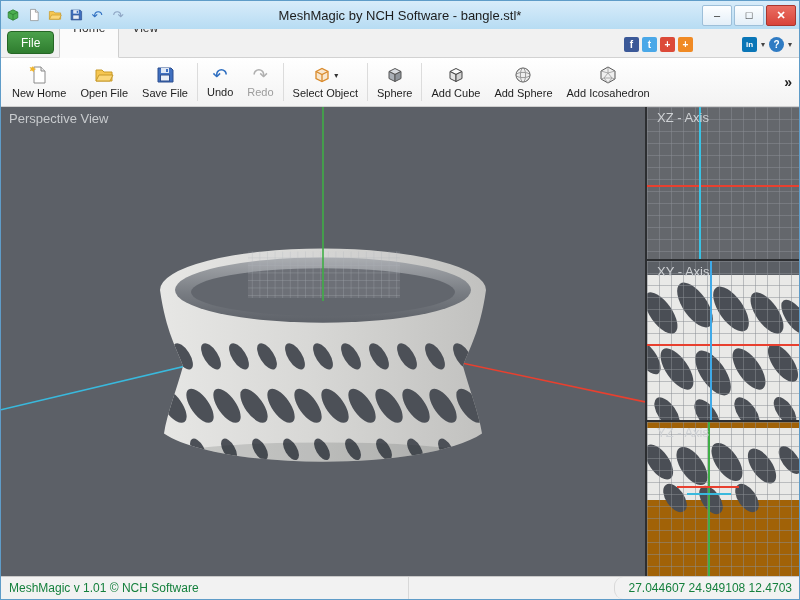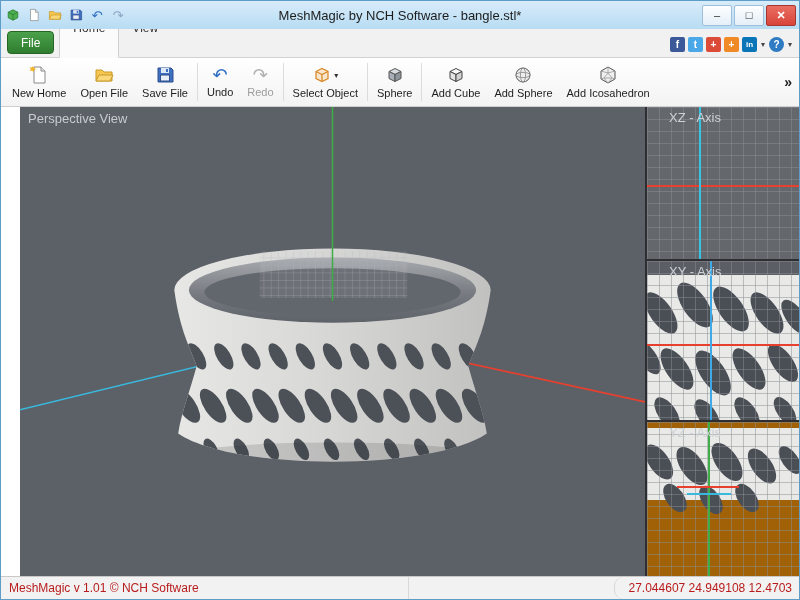--- a/index.html
+++ b/index.html
@@ -13,47 +13,47 @@
   .winbtn{width:28px;height:19px;display:flex;align-items:center;justify-content:center;font-size:11px;color:#2b2b2b;background:linear-gradient(#fdfeff,#e4eff8);border:1px solid #9dbfd9;border-radius:2px;}
   .winbtn.close{background:linear-gradient(#ea6e62,#d8443a);border-color:#a8362e;color:#fff;font-weight:bold;}
   .uarrow{font-family:"DejaVu Sans",sans-serif;line-height:1;}
   
   .tabrow{height:28px;background:#f1f1f1;display:flex;align-items:flex-end;padding:0 6px;border-bottom:1px solid #d2d2d2;flex:0 0 auto;}
   .file-btn{height:21px;padding:0 13px;background:linear-gradient(#4ba14b,#2f7d2f);color:#fff;font-size:12px;display:flex;align-items:center;border:1px solid #256625;border-radius:4px;margin:0 5px 3px 0;}
   .tab{height:23px;padding:18px 13px;font-size:12px;color:#333;display:flex;align-items:center;}
   .tab.active{background:#fbfbfb;border:1px solid #cfcfcf;border-bottom:1px solid #fbfbfb;margin-bottom:-1px;border-radius:2px 2px 0 0;}
   .rightcluster{margin-left:auto;display:flex;align-items:center;gap:3px;padding-bottom:5px;}
   .social-icon{width:15px;height:15px;border-radius:2px;color:#fff;font-size:10px;font-weight:bold;display:flex;align-items:center;justify-content:center;line-height:1;}
-  .fb{background:#3b5998}.tw{background:#4aa8e8}.gp{background:#dc4a38}.at{background:#f08a24}.li{background:#0a76b7;font-size:8px;}
+  .fb{background:#3b5998}.tw{background:#4aa8e8}.gp{background:#dc4a38}.at{background:#f08a24}.li{background:#0a76b7;font-size:8px;margin-left:46px;}
   .chev{font-size:8px;color:#444;padding:0 1px;}
   .help-icon{width:15px;height:15px;border-radius:50%;background:#2f7bc3;color:#fff;font-weight:bold;font-size:10px;display:flex;align-items:center;justify-content:center;}
   
   .toolbar{height:46px;background:linear-gradient(#ffffff,#f3f3f3);border-bottom:1px solid #cfcfcf;display:flex;align-items:stretch;padding:1px 4px;flex:0 0 auto;}
   .tb-btn{display:flex;flex-direction:column;align-items:center;justify-content:center;gap:2px;padding:2px 7px;font-size:11px;color:#1e1e1e;white-space:nowrap;}
   .tb-btn.disabled{color:#9c9c9c;}
   .tb-sep{width:1px;background:#dcdcdc;margin:4px 2px;}
   .iconrow{display:flex;align-items:center;gap:2px;}
   .caret{font-size:8px;color:#333;}
   .tb-overflow{margin-left:auto;align-self:center;font-size:14px;color:#1e1e1e;padding:0 3px;font-weight:bold;}
   
   .main{flex:1;display:flex;min-height:0;}
-  .viewport{flex:1;position:relative;background:#5c6067;overflow:hidden;margin-left:19px;}
+  .viewport{flex:1;position:relative;background:#5c6067;overflow:hidden;}
   .vp-label{position:absolute;top:4px;left:8px;color:#c8cbce;font-size:13px;z-index:5;}
   .vp-svg{position:absolute;inset:0;width:100%;height:100%;}
   .panels{width:152px;border-left:2px solid #2c2e31;display:flex;flex-direction:column;flex:0 0 auto;}
   .panel{position:relative;overflow:hidden;}
   .panel-sep{height:2px;background:#2c2e31;flex:0 0 auto;}
-  .panel-label{position:absolute;top:3px;left:22px;color:#ced1d4;font-size:13px;z-index:6;}
+  .panel-label{position:absolute;top:3px;left:10px;color:#ced1d4;font-size:13px;z-index:6;}
   .grid-overlay{position:absolute;inset:0;background-image:linear-gradient(rgba(138,142,148,.5) 1px,transparent 1px),linear-gradient(90deg,rgba(138,142,148,.5) 1px,transparent 1px);background-size:12px 12px;z-index:2;}
   .hline{position:absolute;left:0;right:0;height:2px;z-index:4;}
   .vline{position:absolute;top:0;bottom:0;width:2px;z-index:4;}
   .hseg{position:absolute;height:2px;z-index:4;}
   .panel svg{position:absolute;inset:0;z-index:1;}
   
-  .statusbar{height:22px;background:#f2f2f2;border-top:1px solid #c9c9c9;display:flex;align-items:center;font-size:12px;color:#b91c1c;flex:0 0 auto;}
+  .statusbar{height:22px;background:#f2f2f2;border-top:1px solid #c9c9c9;display:flex;align-items:center;font-size:12px;color:#15803d;flex:0 0 auto;}
   .sb-left{padding:0 8px;flex:1;}
   .sb-mid{width:205px;height:100%;border-left:1px solid #d8d8d8;}
   .sb-coords{height:100%;border-left:1px solid #d8d8d8;display:flex;align-items:center;justify-content:flex-end;padding:0 7px;min-width:170px;border-radius:9px;}
 </style>
 </head>
 <body>
 
 <div class="window">
 
   <div class="titlebar">

